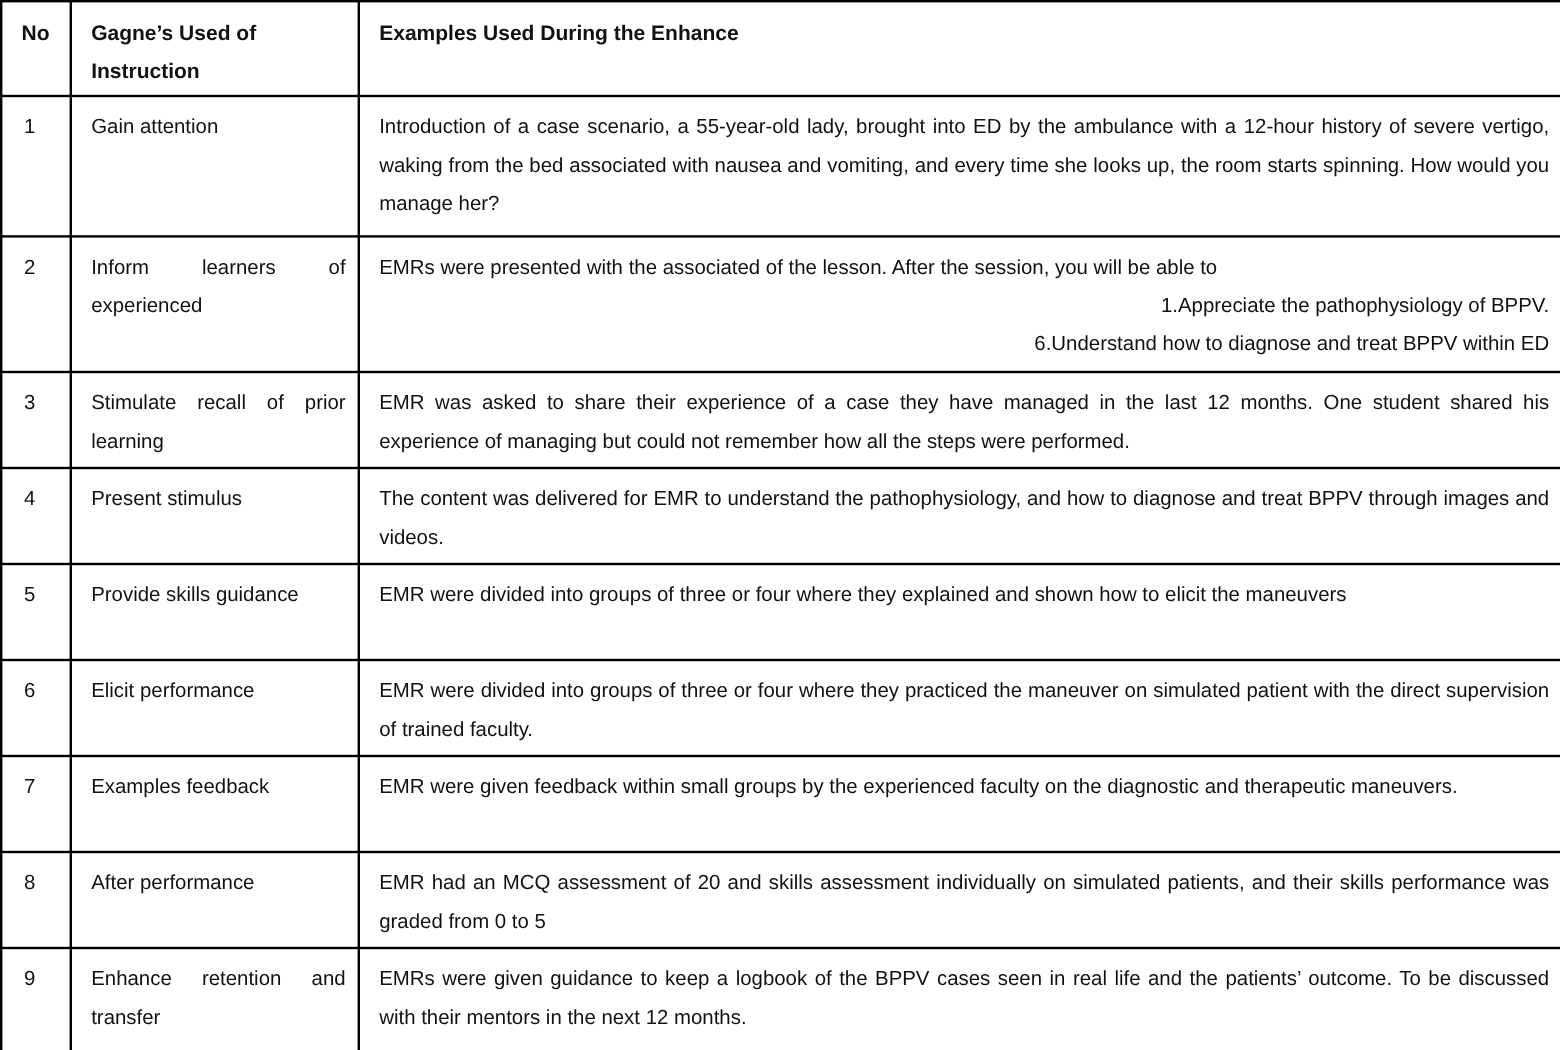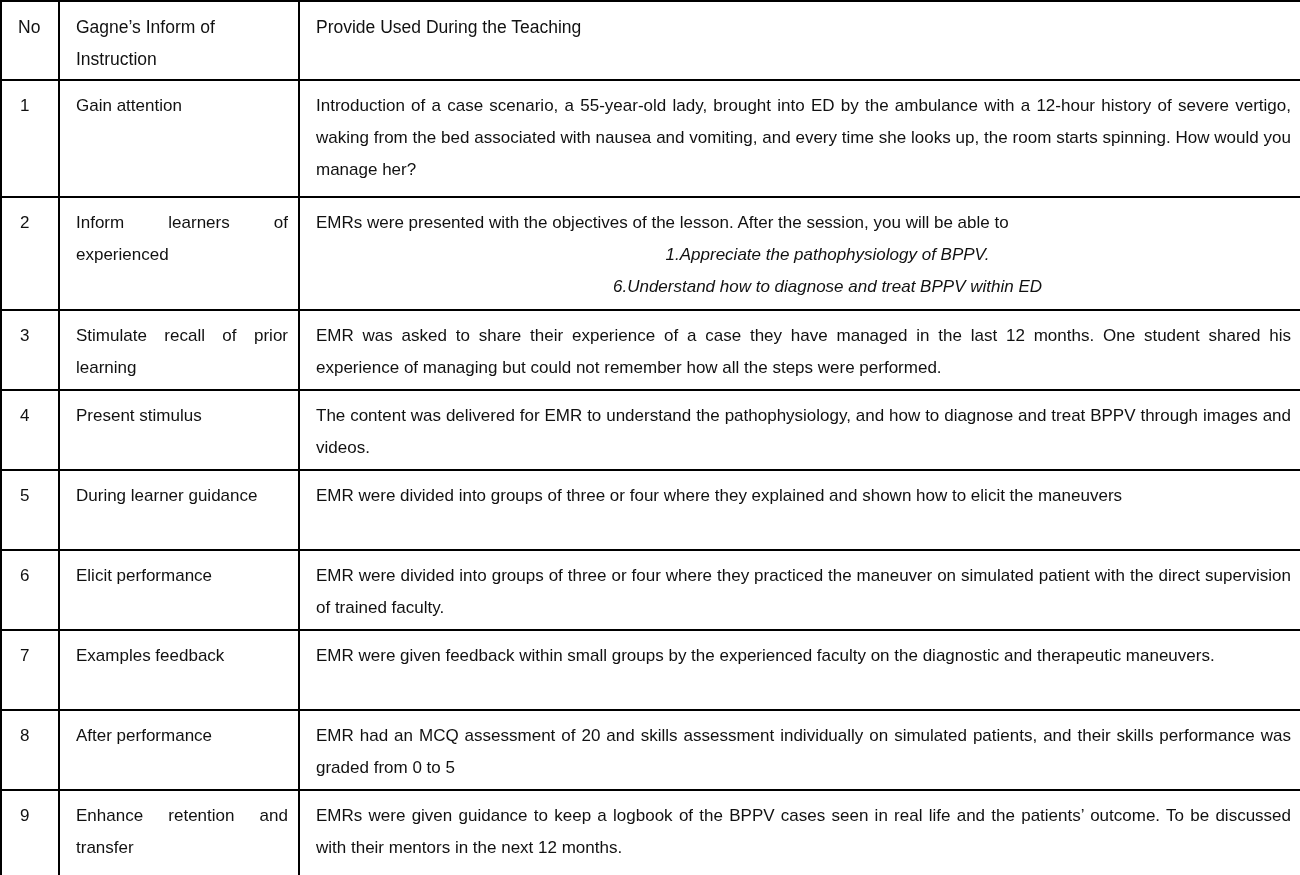--- a/index.html
+++ b/index.html
@@ -26,21 +26,21 @@
     border: 2px solid #000000;
     vertical-align: top;
     font-size: 17px;
     line-height: 32px;
     padding: 9px 10px 4px 16px;
     box-sizing: border-box;
     overflow: hidden;
   }
   .gagne-table th {
     text-align: left;
-    font-weight: normal;
+    font-weight: bold;
     font-size: 17.5px;
   }
   col.c-no { width: 58px; }
   col.c-event { width: 240px; }
   col.c-example { width: 1002px; }
 
   thead tr { height: 78px; }
   tbody tr:nth-child(1) { height: 117px; }
   tbody tr:nth-child(2) { height: 113px; }
   tbody tr:nth-child(3) { height: 80px; }
@@ -50,55 +50,54 @@
   tbody tr:nth-child(7) { height: 80px; }
   tbody tr:nth-child(8) { height: 80px; }
   tbody tr:nth-child(9) { height: 87px; }
 
   td.col-no { padding-left: 18px; }
   td.col-event { text-align: justify; }
   td.col-example { text-align: justify; padding-right: 9px; }
   .example-text { text-align: justify; }
   .sub-item {
     padding-left: 48px;
-    text-align: center;
-    font-style: italic;
+    text-align: right;
   }
 </style>
 </head>
 <body>
 
 <div class="page">
   <table class="gagne-table">
     <colgroup>
       <col class="c-no">
       <col class="c-event">
       <col class="c-example">
     </colgroup>
     <thead>
       <tr>
         <th>No</th>
-        <th>Gagne’s Inform of Instruction</th>
-        <th>Provide Used During the Teaching</th>
+        <th>Gagne’s Used of Instruction</th>
+        <th>Examples Used During the Enhance</th>
       </tr>
     </thead>
     <tbody>
   <tr>
     <td class="col-no">1</td>
     <td class="col-event">Gain attention</td>
     <td class="col-example">
             <div class="example-text">Introduction of a case scenario, a 55-year-old lady, brought into ED by the ambulance with a 12-hour history of severe vertigo, waking from the bed associated with nausea and vomiting, and every time she looks up, the room starts spinning. How would you manage her?</div>
           </td>
   </tr>
 
   <tr>
     <td class="col-no">2</td>
     <td class="col-event">Inform learners of experienced</td>
     <td class="col-example">
-            <div class="example-text">EMRs were presented with the objectives of the lesson. After the session, you will be able to</div>
+            <div class="example-text">EMRs were presented with the associated of the lesson. After the session, you will be able to</div>
             <div class="sub-item">1.Appreciate the pathophysiology of BPPV.</div>
             <div class="sub-item">6.Understand how to diagnose and treat BPPV within ED</div>
           </td>
   </tr>
 
   <tr>
     <td class="col-no">3</td>
     <td class="col-event">Stimulate recall of prior learning</td>
     <td class="col-example">
             <div class="example-text">EMR was asked to share their experience of a case they have managed in the last 12 months. One student shared his experience of managing but could not remember how all the steps were performed.</div>
@@ -108,21 +107,21 @@
   <tr>
     <td class="col-no">4</td>
     <td class="col-event">Present stimulus</td>
     <td class="col-example">
             <div class="example-text">The content was delivered for EMR to understand the pathophysiology, and how to diagnose and treat BPPV through images and videos.</div>
           </td>
   </tr>
 
   <tr>
     <td class="col-no">5</td>
-    <td class="col-event">During learner guidance</td>
+    <td class="col-event">Provide skills guidance</td>
     <td class="col-example">
             <div class="example-text">EMR were divided into groups of three or four where they explained and shown how to elicit the maneuvers</div>
           </td>
   </tr>
 
   <tr>
     <td class="col-no">6</td>
     <td class="col-event">Elicit performance</td>
     <td class="col-example">
             <div class="example-text">EMR were divided into groups of three or four where they practiced the maneuver on simulated patient with the direct supervision of trained faculty.</div>

